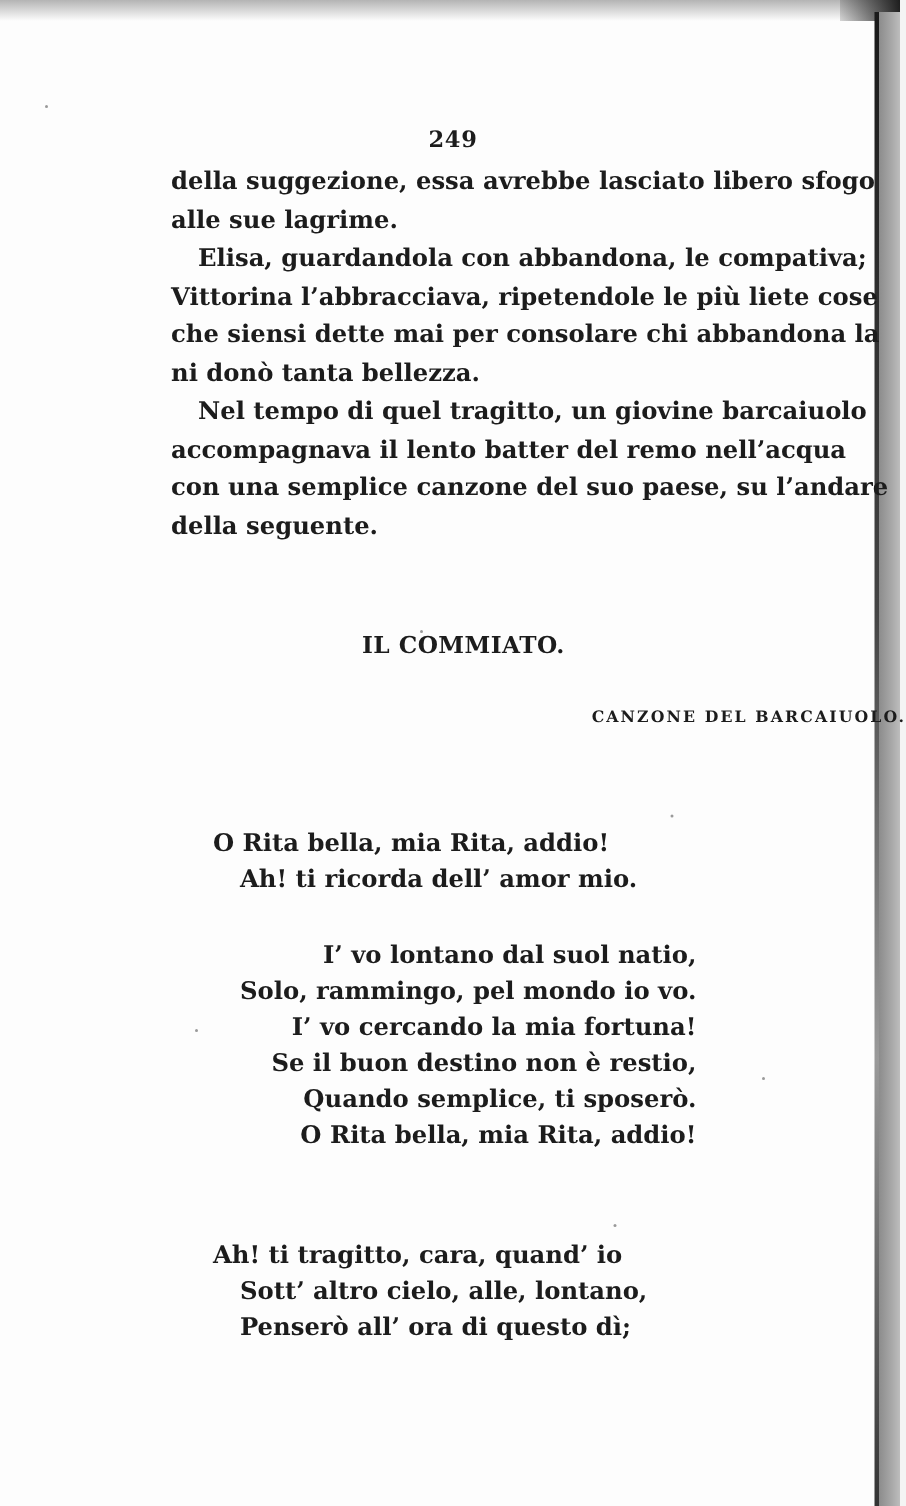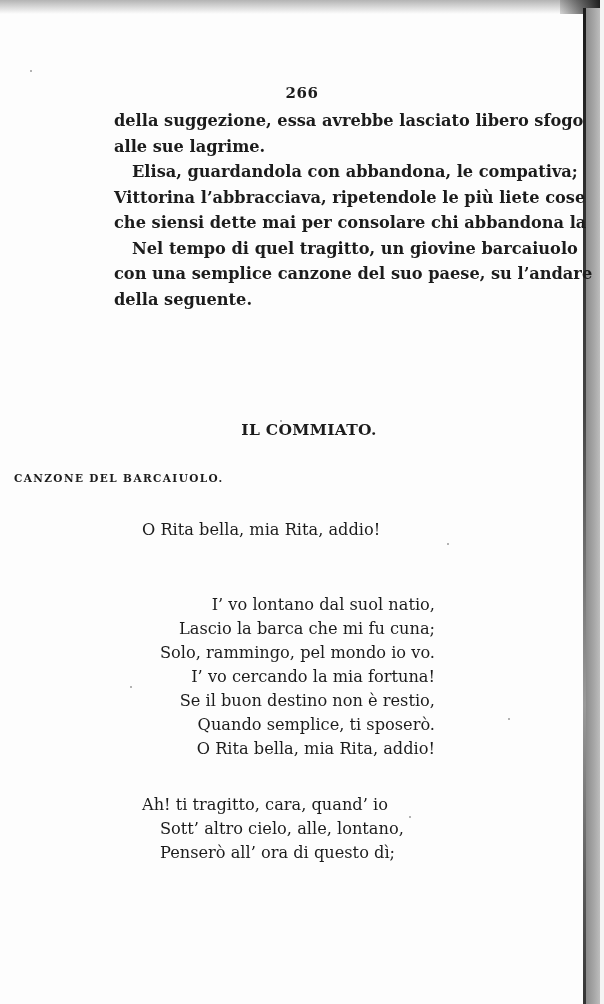--- a/index.html
+++ b/index.html
@@ -84,33 +84,34 @@
       font-size: 15.5px;
       font-weight: bold;
       letter-spacing: 0.3px;
       padding-left: 14px;
       box-sizing: border-box;
     }
     .subheading {
       position: absolute;
       left: 0; width: 604px;
       top: 472px;
-      text-align: left;
+      text-align: right;
       font-size: 10.5px;
       font-weight: bold;
       letter-spacing: 1.4px;
       padding-left: 14px;
       box-sizing: border-box;
     }
     .verse {
       position: absolute;
       left: 142px;
       font-size: 16.2px;
-      font-weight: normal;
+      font-weight: bold;
       line-height: 24px;
+      margin-top: 32px;
     }
     .verse .vline {
       display: block;
       white-space: nowrap;
       height: 24px;
     }
     .verse .vline.in {
       padding-left: 18px;
     }
     .stanza-1 { top: 518px; }
@@ -126,43 +127,45 @@
 </head>
 <body>
 
 <div>
   <div class="top-shadow"></div>
   <div class="top-right-corner"></div>
   <div class="binding-dark"></div>
   <div class="binding-gray"></div>
   <div class="binding-edge"></div>
 
-  <div class="page-number">266</div>
+  <div class="page-number">249</div>
 
   <div class="prose">
     <span class="line">della suggezione, essa avrebbe lasciato libero sfogo</span>
     <span class="line last">alle sue lagrime.</span>
     <span class="line indent">Elisa, guardandola con abbandona, le compativa;</span>
     <span class="line">Vittorina l’abbracciava, ripetendole le più liete cose</span>
     <span class="line">che siensi dette mai per consolare chi abbandona la</span>
+    <span class="line last">ni donò tanta bellezza.</span>
     <span class="line indent">Nel tempo di quel tragitto, un giovine barcaiuolo</span>
+    <span class="line">accompagnava il lento batter del remo nell’acqua</span>
     <span class="line">con una semplice canzone del suo paese, su l’andare</span>
     <span class="line last">della seguente.</span>
   </div>
 
   <div class="heading">IL COMMIATO.</div>
   <div class="subheading">CANZONE DEL BARCAIUOLO.</div>
 
   <div class="verse stanza-1">
     <span class="vline">O Rita bella, mia Rita, addio!</span>
+    <span class="vline in">Ah! ti ricorda dell’ amor mio.</span>
   </div>
 
   <div class="verse stanza-2">
     <span class="vline">I’ vo lontano dal suol natio,</span>
-    <span class="vline in">Lascio la barca che mi fu cuna;</span>
     <span class="vline in">Solo, rammingo, pel mondo io vo.</span>
     <span class="vline in">I’ vo cercando la mia fortuna!</span>
     <span class="vline in">Se il buon destino non è restio,</span>
     <span class="vline in">Quando semplice, ti sposerò.</span>
     <span class="vline">O Rita bella, mia Rita, addio!</span>
   </div>
 
   <div class="verse stanza-3">
     <span class="vline">Ah! ti tragitto, cara, quand’ io</span>
     <span class="vline in">Sott’ altro cielo, alle, lontano,</span>

